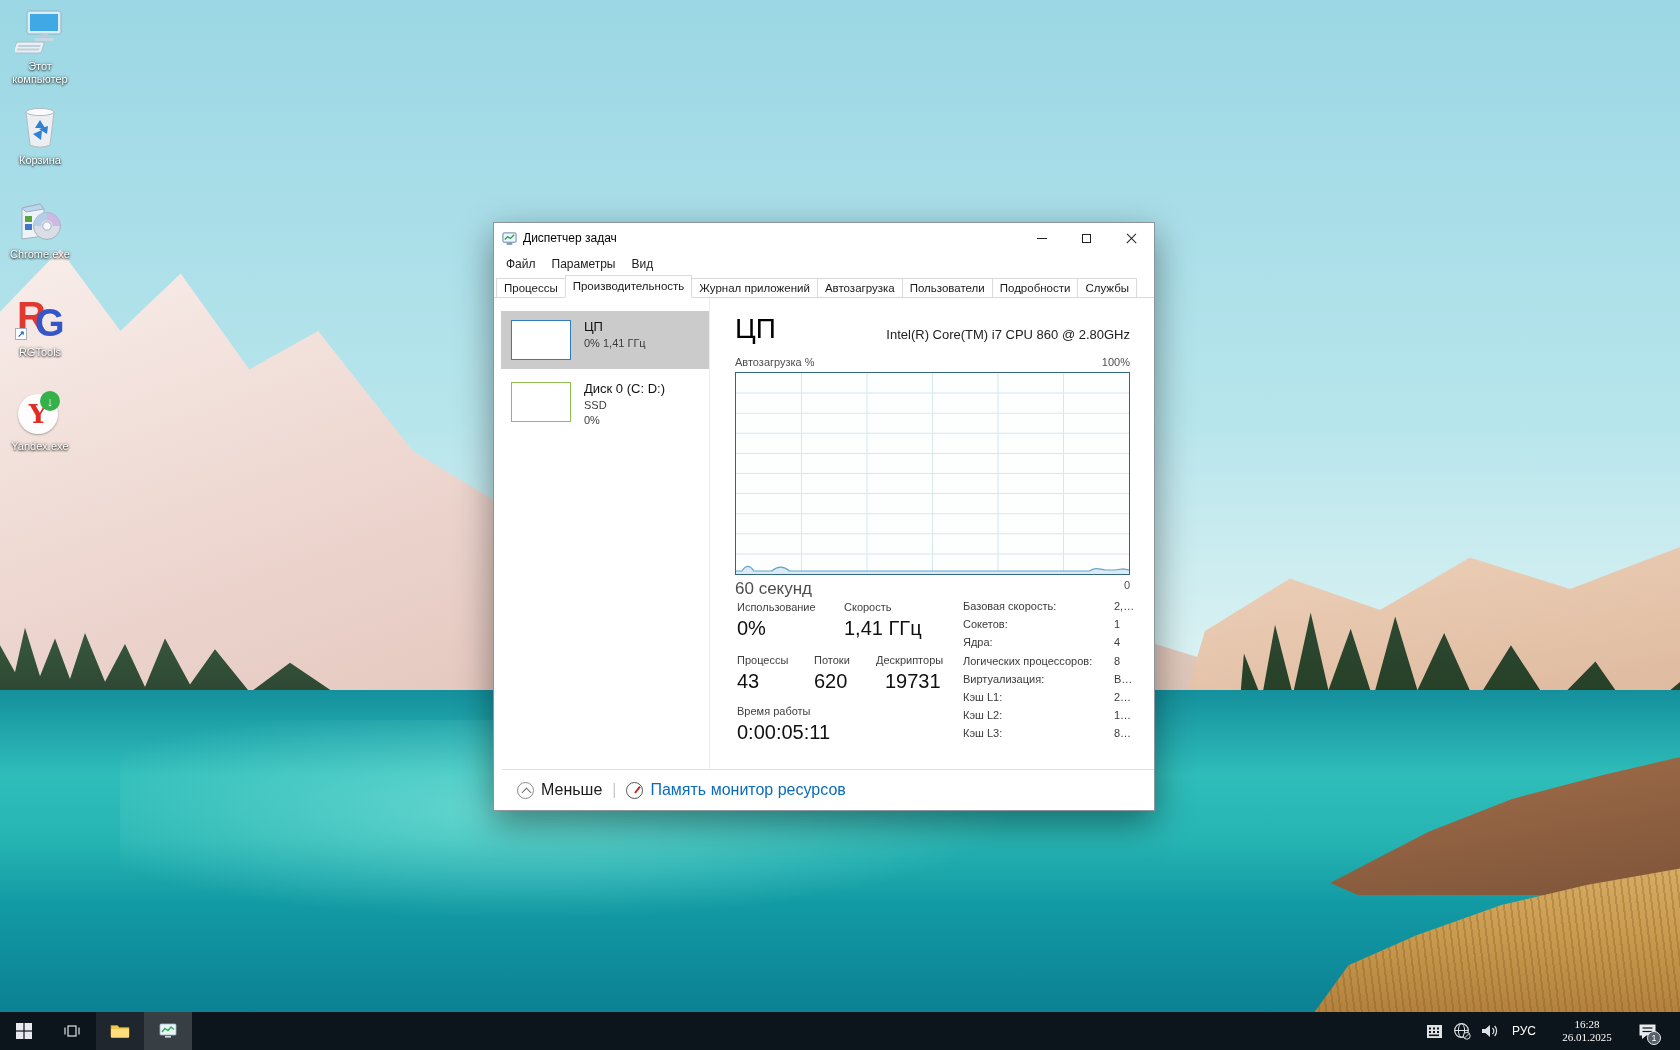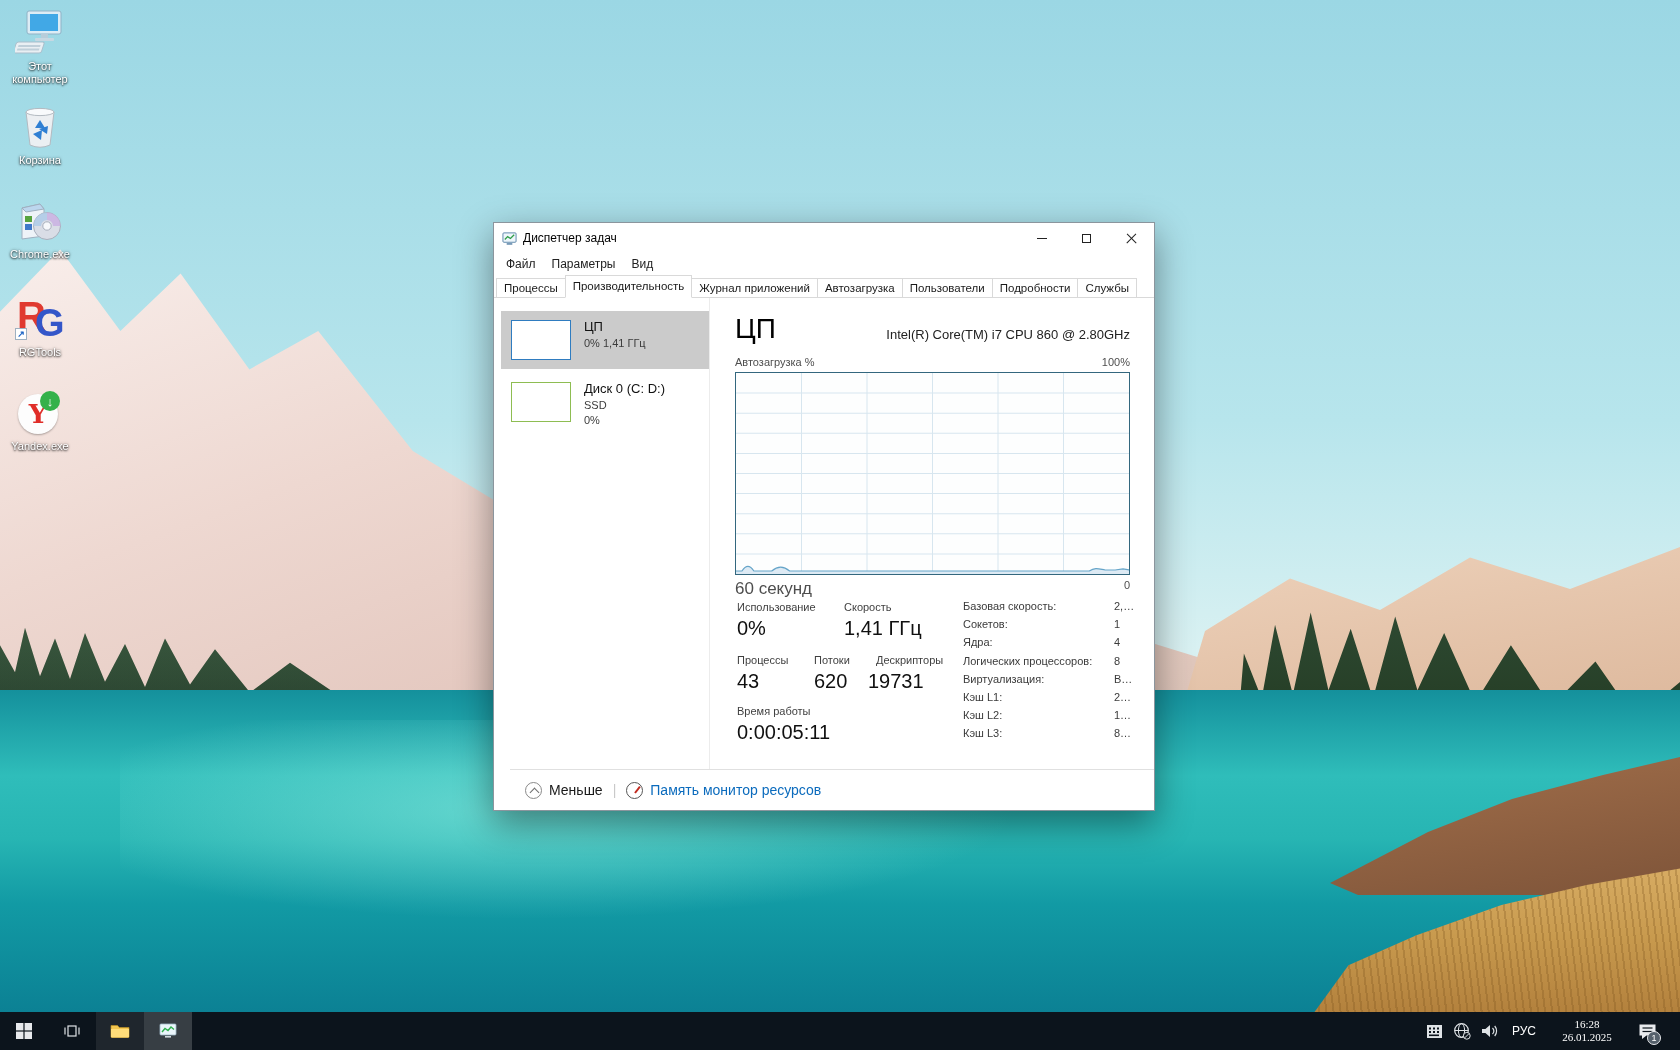--- a/index.html
+++ b/index.html
@@ -110,22 +110,22 @@
   .g-botrt  { position:absolute; right:24px; top:281px; font-size:11px; color:#4e4e4e; }
 
   .stat-l { position:absolute; font-size:11px; color:#3f3f3f; white-space:nowrap; }
   .stat-v { position:absolute; font-size:20px; line-height:24px; color:#101010; white-space:nowrap; }
 
   .details { position:absolute; left:253px; top:299px; width:190px; font-size:11px; color:#3b3b3b; }
   .d-row { display:flex; height:18.2px; line-height:18.2px; }
   .d-lbl { width:151px; white-space:nowrap; overflow:hidden; }
   .d-val { white-space:nowrap; }
 
-  .tm-footer { position:absolute; left:16px; right:0; bottom:0; height:41px; border-top:1px solid #e0e0e0;
-               background:#fff; display:flex; align-items:center; padding-left:15px; font-size:14px; }
+  .tm-footer { position:absolute; left:8px; right:0; bottom:0; height:41px; border-top:1px solid #e0e0e0;
+               background:#fff; display:flex; align-items:center; padding-left:15px; font-size:16px; }
   .chev-circle { width:17px; height:17px; border-radius:50%; border:1px solid #8a8a8a; position:relative; margin-right:7px; }
   .chev-circle::after { content:""; position:absolute; left:4.5px; top:6.5px; width:6px; height:6px;
                         border-left:1.5px solid #6e6e6e; border-top:1.5px solid #6e6e6e; transform:rotate(45deg); }
   .f-less { color:#1a1a1a; margin-right:10px; }
   .f-sep { color:#c9c9c9; margin-right:10px; }
   .gauge { width:17px; height:17px; border-radius:50%; border:1.5px solid #555; position:relative; margin-right:7px; background:#fff; }
   .gauge::after { content:""; position:absolute; left:7px; top:2px; width:2px; height:8px; background:#c22a1f;
                   transform:rotate(38deg); transform-origin:bottom center; }
   .f-link { color:#0b6bbd; }
 
@@ -313,21 +313,21 @@
 
       <div class="stat-l" style="left:27px;top:303px">Использование</div>
       <div class="stat-v" style="left:27px;top:318px">0%</div>
       <div class="stat-l" style="left:134px;top:303px">Скорость</div>
       <div class="stat-v" style="left:134px;top:318px">1,41 ГГц</div>
       <div class="stat-l" style="left:27px;top:356px">Процессы</div>
       <div class="stat-v" style="left:27px;top:371px">43</div>
       <div class="stat-l" style="left:104px;top:356px">Потоки</div>
       <div class="stat-v" style="left:104px;top:371px">620</div>
       <div class="stat-l" style="left:166px;top:356px">Дескрипторы</div>
-      <div class="stat-v" style="left:158px;top:371px">19731</div>
+      <div class="stat-v" style="left:175px;top:371px">19731</div>
       <div class="stat-l" style="left:27px;top:407px">Время работы</div>
       <div class="stat-v" style="left:27px;top:422px">0:00:05:11</div>
 
       <div class="details">
         <div class="d-row">
             <span class="d-lbl">Базовая скорость:</span>
             <span class="d-val">2,…</span>
           </div>
         <div class="d-row">
             <span class="d-lbl">Сокетов:</span>

